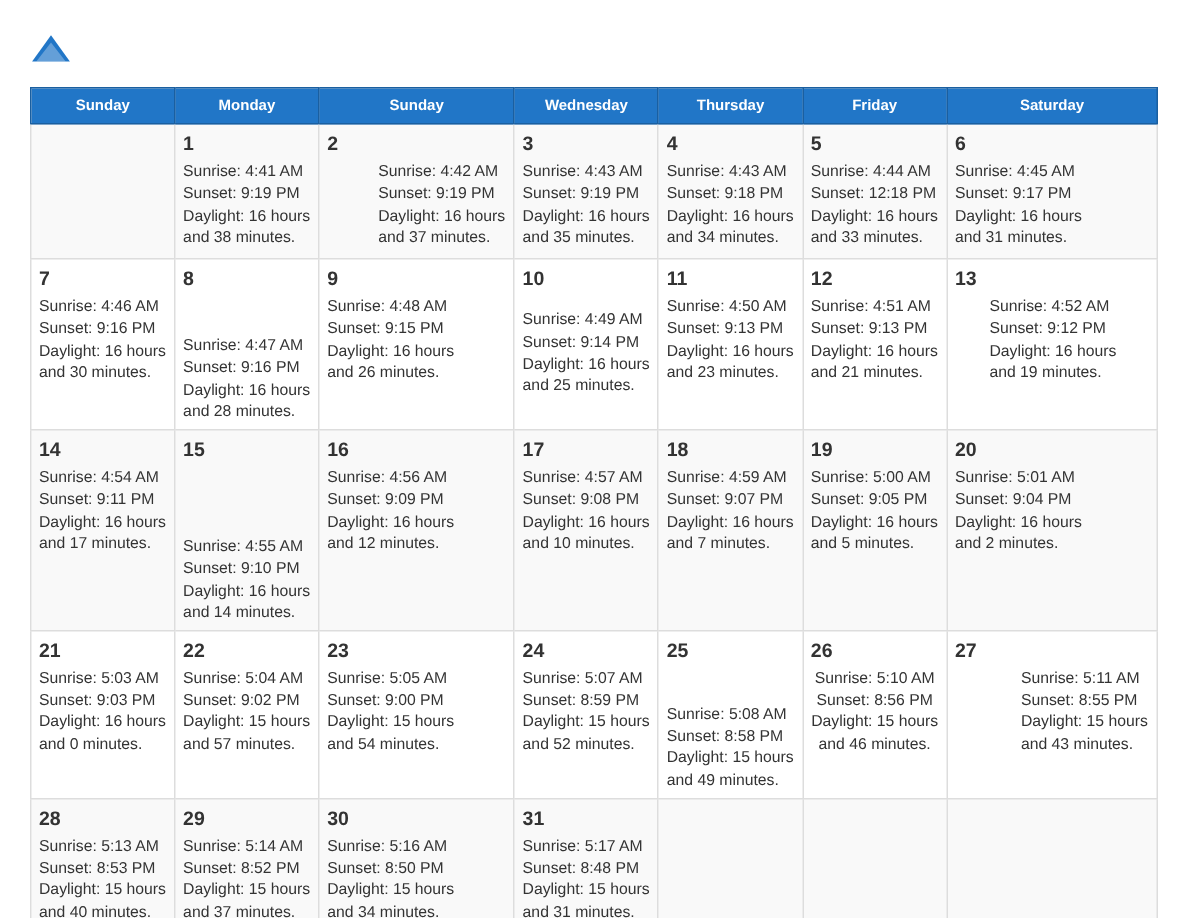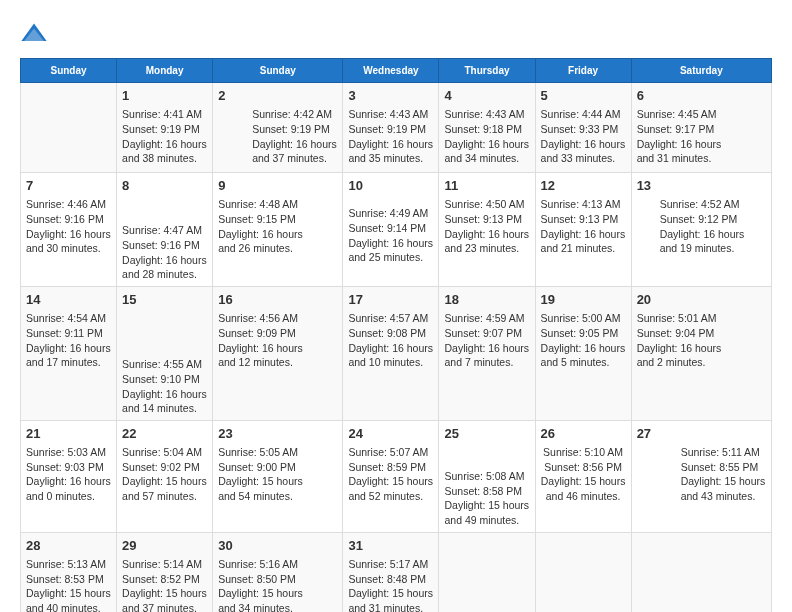--- a/index.html
+++ b/index.html
@@ -161,21 +161,21 @@
         <td>
           <span class="day-number">4</span>
           <div class="cell-content" style="white-space: pre-line;">Sunrise: 4:43 AM
 Sunset: 9:18 PM
 Daylight: 16 hours
 and 34 minutes.</div>
         </td>
         <td>
           <span class="day-number">5</span>
           <div class="cell-content" style="white-space: pre-line;">Sunrise: 4:44 AM
-Sunset: 9:33 PM
+Sunset: 12:18 PM
 Daylight: 16 hours
 and 33 minutes.</div>
         </td>
         <td>
           <span class="day-number">6</span>
           <div class="cell-content" style="white-space: pre-line;">Sunrise: 4:45 AM
 Sunset: 9:17 PM
 Daylight: 16 hours
 and 31 minutes.</div>
         </td>
@@ -211,21 +211,21 @@
         </td>
         <td>
           <span class="day-number">11</span>
           <div class="cell-content" style="white-space: pre-line;">Sunrise: 4:50 AM
 Sunset: 9:13 PM
 Daylight: 16 hours
 and 23 minutes.</div>
         </td>
         <td>
           <span class="day-number">12</span>
-          <div class="cell-content" style="white-space: pre-line;">Sunrise: 4:13 AM
+          <div class="cell-content" style="white-space: pre-line;">Sunrise: 4:51 AM
 Sunset: 9:13 PM
 Daylight: 16 hours
 and 21 minutes.</div>
         </td>
         <td>
           <span class="day-number">13</span>
           <div class="cell-content" style="white-space: pre-line; margin-left: 23px;">Sunrise: 4:52 AM
 Sunset: 9:12 PM
 Daylight: 16 hours
 and 19 minutes.</div>

